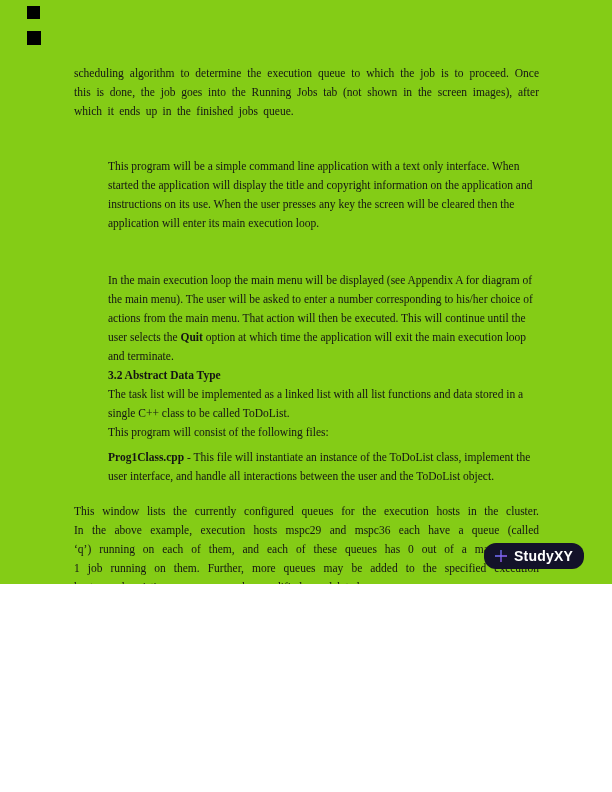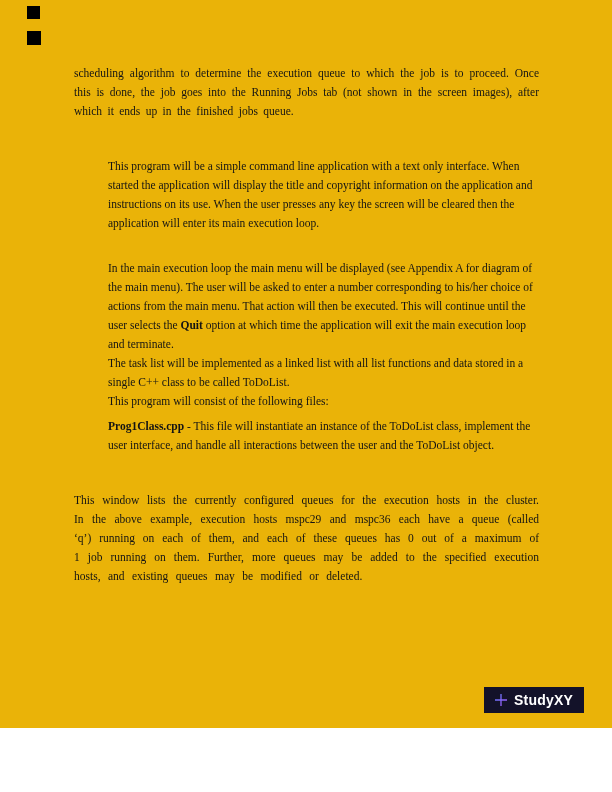--- a/index.html
+++ b/index.html
@@ -1,54 +1,54 @@
 <!DOCTYPE html>
 <html><head>
 <meta charset="utf-8">
 <style>
   * { margin: 0; padding: 0; box-sizing: border-box; }
   html, body { background: #ffffff; }
   .page {
     position: relative;
     width: 612px;
-    height: 728px;
-    background: #eab308;
+    height: 584px;
+    background: #84cc16;
     font-family: "Liberation Serif", serif;
     font-size: 11.5px;
     color: #141414;
     overflow: hidden;
   }
   .corner-square { position: absolute; background: #000; }
   .sq1 { left: 27px; top: 6px;  width: 13px; height: 13px; }
   .sq2 { left: 27px; top: 31px; width: 14px; height: 14px; }
 
   .content { position: absolute; top: 64px; left: 74px; right: 73px; }
   .content p, .content h3 { line-height: 19px; font-size: 11.5px; }
   .content h3 { font-weight: bold; }
 
   .justify { text-align: justify; text-align-last: left; word-spacing: 2.5px; }
   .wide    { word-spacing: 4.5px; }
   .indent  { margin-left: 34px; }
 
   .p1 { margin-bottom: 36px; }
-  .p2 { margin-bottom: 26px; }
+  .p2 { margin-bottom: 38px; }
   .p3 { }
-  .p6 { margin-top: 6px; margin-bottom: 36px; }
+  .p6 { margin-top: 6px; margin-bottom: 16px; }
   .p7 { }
   .p8 { font-weight: bold; }
 
   .logo-badge {
     position: absolute;
     right: 28px;
     bottom: 15px;
     display: flex;
     align-items: center;
     gap: 5px;
     background: #131229;
-    border-radius: 0;
+    border-radius: 12px;
     padding: 5px 11px 5px 9px;
   }
   .logo-text {
     color: #ffffff;
     font-family: "Liberation Sans", sans-serif;
     font-weight: bold;
     font-size: 14px;
     letter-spacing: 0.2px;
   }
 </style>
@@ -61,20 +61,21 @@
   <div class="corner-square sq2"></div>
 
   <div class="content">
 
     <p class="p1 justify">scheduling algorithm to determine the execution queue to which the job is to proceed. Once this is done, the job goes into the Running Jobs tab (not shown in the screen images), after which it ends up in the finished jobs queue.</p>
 
     <p class="p2 indent">This program will be a simple command line application with a text only interface. When started the application will display the title and copyright information on the application and instructions on its use. When the user presses any key the screen will be cleared then the application will enter its main execution loop.</p>
 
     <p class="p3 indent"><span>In the main execution loop the main menu will be displayed (see Appendix A for diagram of the main menu). The user will be asked to enter a number corresponding to his/her choice of actions from the main menu. That action will then be executed. This will continue until the user selects the </span><b>Quit</b><span> option at which time the application will exit the main execution loop and terminate.</span></p>
 
+    <h3 class="indent">3.2 Abstract Data Type</h3>
 
     <p class="indent">The task list will be implemented as a linked list with all list functions and data stored in a single C++ class to be called ToDoList.</p>
 
 
     <p class="indent">This program will consist of the following files:</p>
 
     <p class="p6 indent"><b>Prog1Class.cpp</b><span> - This file will instantiate an instance of the ToDoList class, implement the user interface, and handle all interactions between the user and the ToDoList object.</span></p>
 
     <p class="p7 justify wide">This window lists the currently configured queues for the execution hosts in the cluster. In the above example, execution hosts mspc29 and mspc36 each have a queue (called ‘q’) running on each of them, and each of these queues has 0 out of a maximum of 1 job running on them. Further, more queues may be added to the specified execution hosts, and existing queues may be modified or deleted.</p>
 

